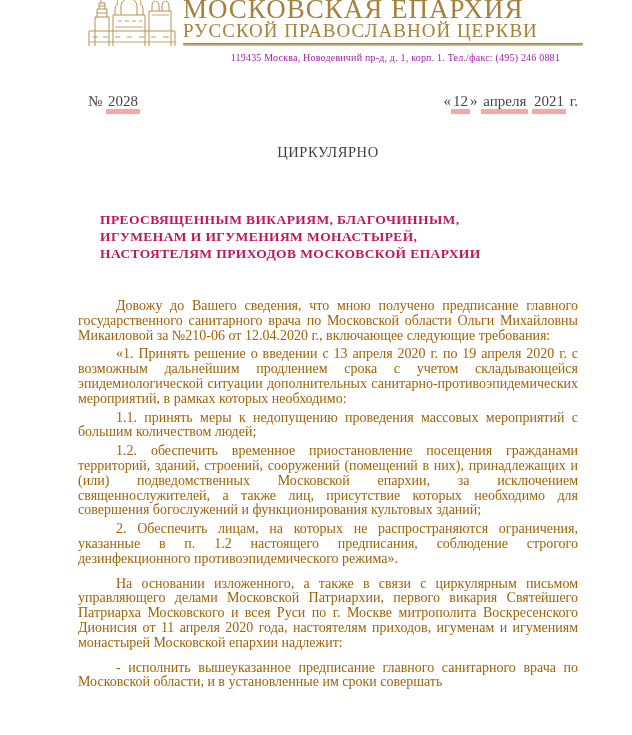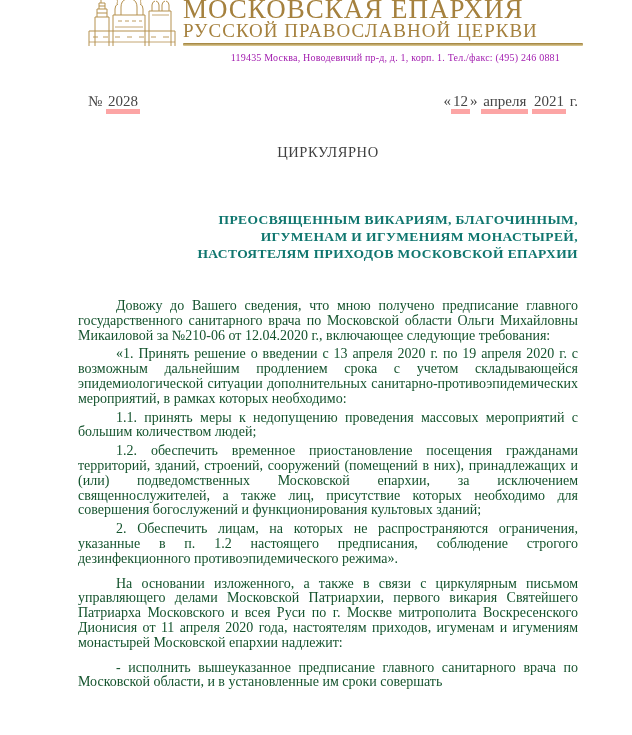--- a/index.html
+++ b/index.html
@@ -38,27 +38,27 @@
   .ref-row{
     display:flex;justify-content:space-between;align-items:baseline;
     padding-left:10px;font-size:15px;color:#454545;
   }
   .u{border-bottom:5px solid #fca5a5;padding:0 2px;}
   .circular{
     text-align:center;margin-top:34px;font-size:14.5px;
     letter-spacing:0.6px;color:#3f3f3f;
   }
   .addressee{
-    margin-top:50px;padding-left:22px;text-align:right;
+    margin-top:50px;padding-left:22px;text-align:left;
     font-weight:bold;font-size:13.5px;line-height:17px;
-    letter-spacing:0.4px;color:#0f766e;
+    letter-spacing:0.4px;color:#be185d;
   }
   .bodytext{
     margin-top:37px;font-size:14px;line-height:14.8px;
-    text-align:justify;color:#14532d;
+    text-align:justify;color:#a16207;
   }
   .bodytext p{margin:4px 0 0;text-indent:38px;}
   .bodytext p.spaced{margin-top:10px;}
 </style>
 </head>
 <body>
 
 <div class="page">
 
   <div>

